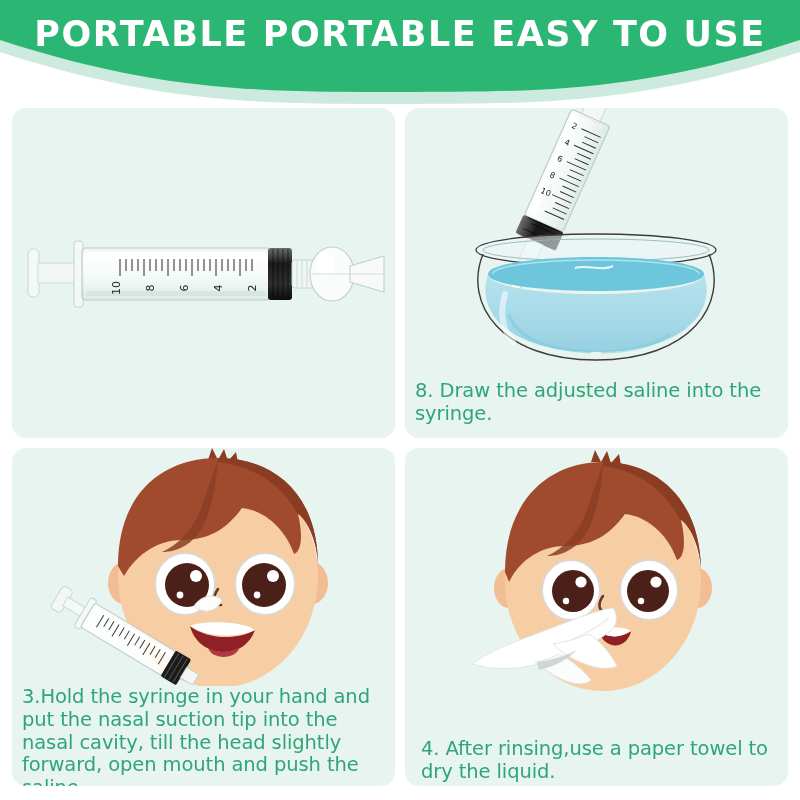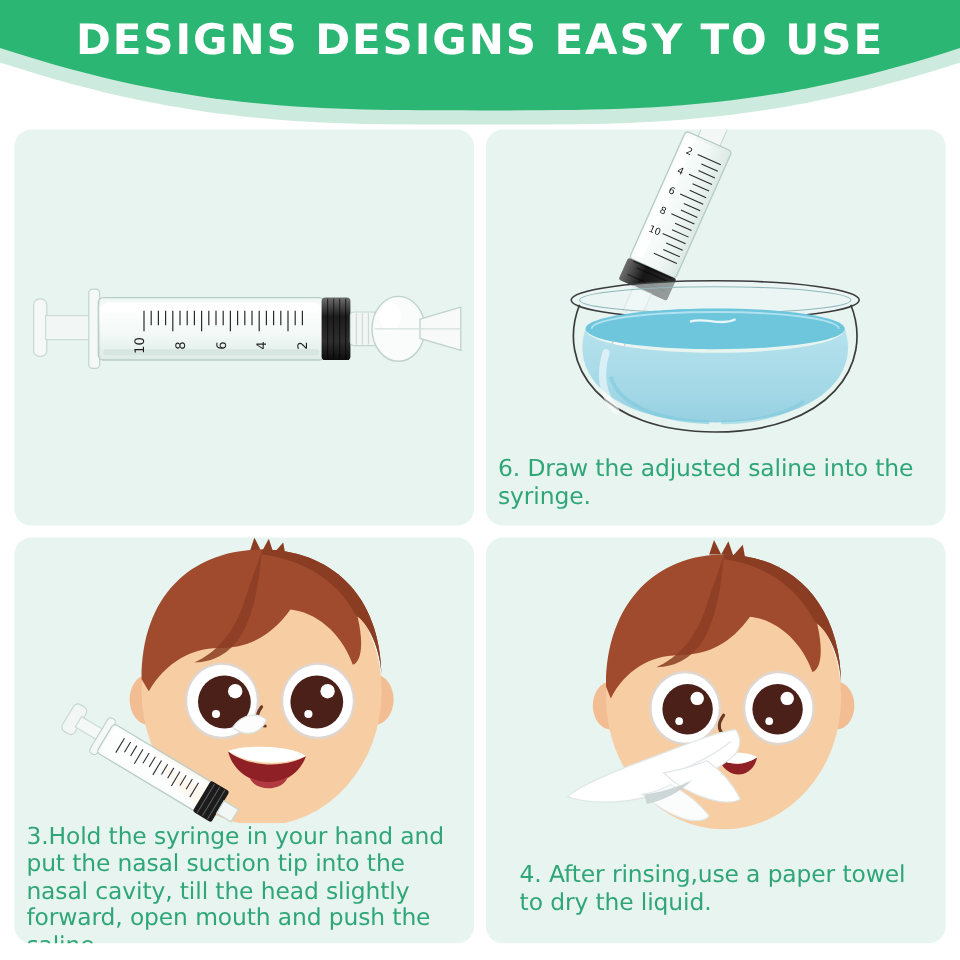--- a/index.html
+++ b/index.html
@@ -30,37 +30,37 @@
     display:flex;flex-direction:column;
   }
   .panel-art{position:relative;flex:1 1 auto;overflow:hidden;}
   .panel-art svg{position:absolute;left:0;top:0;}
   .caption{
     padding:0 10px 8px 10px;color:#2fa678;
     font-size:19.5px;line-height:1.17;font-weight:500;
     font-family:"DejaVu Sans","Liberation Sans",sans-serif;
     letter-spacing:-0.1px;
   }
-  .caption.indent{padding-left:28px;}
+  .caption.indent{padding-left:16px;margin-top:20px;}
   .p1 .panel-art{flex:0 0 272px;}
   .p2 .panel-art{flex:0 0 272px;}
   .p3 .panel-art{flex:0 0 238px;}
   .p4 .panel-art{flex:0 0 270px;}
 </style>
 </head>
 <body>
 
 <div id="page">
 
   <div class="header">
     <svg width="800" height="104" viewBox="0 0 800 104">
       <path d="M0,0 L800,0 L800,52 C640,104 540,104 400,104 C260,104 160,104 0,52 Z" fill="#cdeade"></path>
       <path d="M0,0 L800,0 L800,40 C640,92 540,92 400,92 C260,92 160,92 0,40 Z" fill="#2bb673"></path>
     </svg>
-    <div class="header-title">DESIGNS DESIGNS EASY TO USE</div>
+    <div class="header-title">PORTABLE PORTABLE EASY TO USE</div>
   </div>
 
   <div class="grid">
 
     <div class="panel p1">
       <div class="panel-art">
         <svg width="383" height="272" viewBox="0 0 383 272">
           <defs>
             <linearGradient id="barrelG" x1="0" y1="0" x2="0" y2="1">
               <stop offset="0%" stop-color="#ffffff" stop-opacity="0.25"></stop>
@@ -224,21 +224,21 @@
           <path d="M83,166 C83,156 132,149 191,149 C250,149 299,156 299,166
                    C299,176 250,183 191,183 C132,183 83,176 83,166 Z" fill="#6ec6dd"></path>
           <path d="M88,166 C88,158 134,152 191,152 C248,152 294,158 294,166" fill="none" stroke="#bfe9f2" stroke-width="1.6" opacity="0.8"></path>
           <path d="M170,160 C182,156 196,164 208,158" fill="none" stroke="#ffffff" stroke-width="2" opacity="0.85"></path>
 
           <path d="M100,186 C94,206 98,222 108,234" fill="none" stroke="#ffffff" stroke-width="6" stroke-linecap="round" opacity="0.55"></path>
           <path d="M104,206 C110,228 140,242 186,244" fill="none" stroke="#7cc9dd" stroke-width="3" opacity="0.6"></path>
           <path d="M265,226 C250,238 222,244 196,244" fill="none" stroke="#7cc9dd" stroke-width="3" opacity="0.5"></path>
         </svg>
       </div>
-      <div class="caption">6. Draw the adjusted saline into the syringe.</div>
+      <div class="caption">8. Draw the adjusted saline into the syringe.</div>
     </div>
 
     <div class="panel p3">
       <div class="panel-art">
         <svg width="383" height="238" viewBox="0 0 383 238">
 
           <path d="M196,12 L200,0 L206,12 Z" fill="#8b3d23"></path>
           <path d="M206,12 L212,1 L216,13 Z" fill="#8b3d23"></path>
           <path d="M216,13 L224,4 L226,15 Z" fill="#8b3d23"></path>
 

